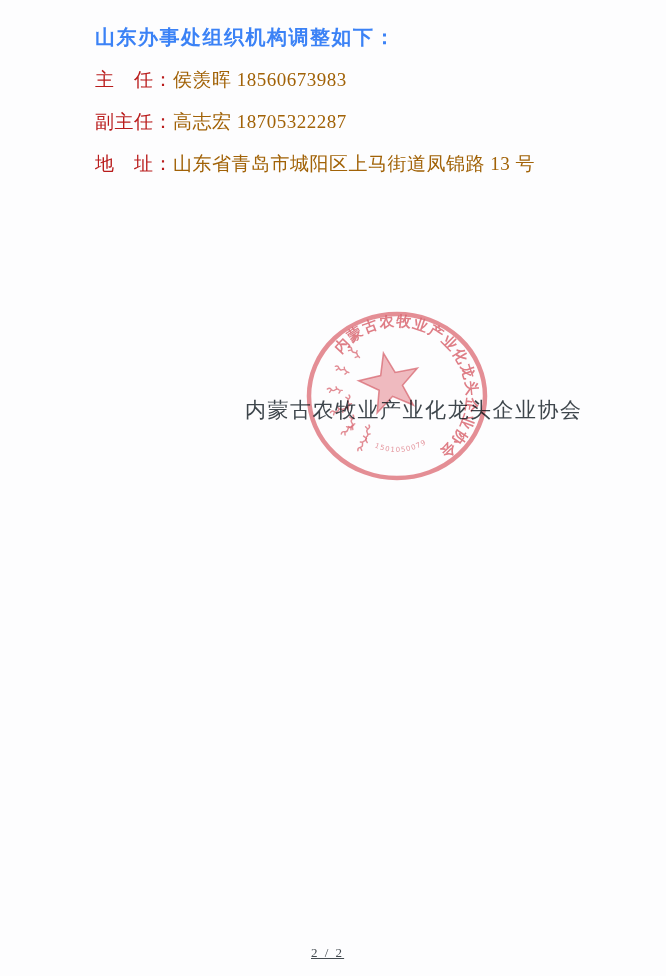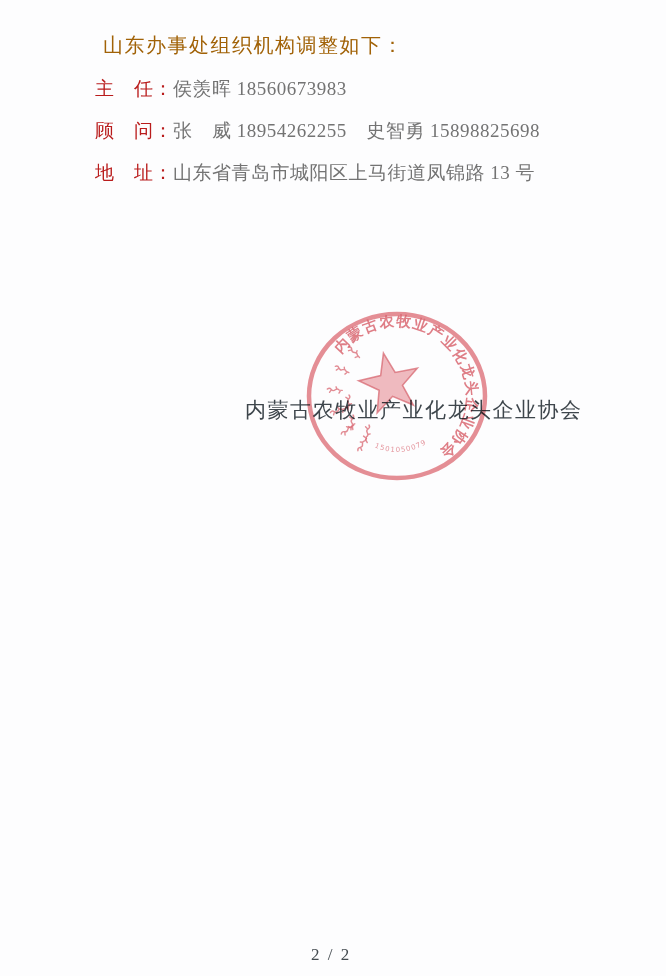--- a/index.html
+++ b/index.html
@@ -6,42 +6,42 @@
   .page {
     position:relative;
     width:666px; height:976px;
     margin:0 auto;
     background:#fdfdfe;
     font-family:"Liberation Serif","DejaVu Serif",serif;
     overflow:hidden;
   }
   .content { position:absolute; left:95px; top:22px; right:40px; }
   .doc-title {
-    margin:8px; font-size:20px; font-weight:normal;
-    color:#a16207; letter-spacing:1.5px; line-height:30px;
+    margin:0; font-size:20px; font-weight:bold;
+    color:#3b82f6; letter-spacing:1.5px; line-height:30px;
   }
   .contact-line {
     margin:0; font-size:19px; color:#3f474d;
     line-height:42px; letter-spacing:0.5px; white-space:nowrap;
   }
   .contact-line:first-of-type { margin-top:7px; }
   .contact-label { color:#b91c1c; }
-  .contact-value { color:#737373; }
+  .contact-value { color:#a16207; }
 
   .signature-org {
     position:absolute; left:245px; top:396px;
     font-size:21px; color:#3e464c; letter-spacing:1.5px; white-space:nowrap;
   }
   .signature-date {
     position:absolute; left:307px; top:440px;
     font-size:20px; color:#3e464c; letter-spacing:2px; white-space:nowrap;
   }
   .page-number {
     position:absolute; left:311px; top:945px;
-    font-size:17px; color:#444b50; letter-spacing:2px;
+    font-size:13px; color:#444b50; letter-spacing:2px;text-decoration:underline;
   }
 
   .seal {
     position:absolute; left:297px; top:303px;
     width:200px; height:186px;
     mix-blend-mode:multiply;
     opacity:0.88;
   }
   .seal-ring { fill:none; stroke:#d9545f; stroke-width:4.5; stroke-opacity:0.75; }
   .seal-star { fill:#e2737c; fill-opacity:0.55; stroke:#d14a56; stroke-width:1.5; stroke-opacity:0.7; }
@@ -52,22 +52,22 @@
 </head>
 <body>
 
 <div class="page">
 
   <div class="content">
     <h1 class="doc-title">山东办事处组织机构调整如下：</h1>
 
     <p class="contact-line"><span class="contact-label">主　任：</span><span class="contact-value">侯羡晖 18560673983</span></p>
 
+    <p class="contact-line"><span class="contact-label">副主任：</span><span class="contact-value">高志宏 18705322287</span></p>
 
-    <p class="contact-line"><span class="contact-label">顾　问：</span><span class="contact-value">张　威 18954262255　史智勇 15898825698</span></p>
 
     <p class="contact-line"><span class="contact-label">地　址：</span><span class="contact-value">山东省青岛市城阳区上马街道凤锦路 13 号</span></p>
 
   </div>
 
   <div class="signature-org">内蒙古农牧业产业化龙头企业协会</div>
 
   <svg class="seal" viewBox="0 0 200 186" aria-hidden="true">
 
     <ellipse class="seal-ring" cx="100" cy="93" rx="88" ry="82"></ellipse>

